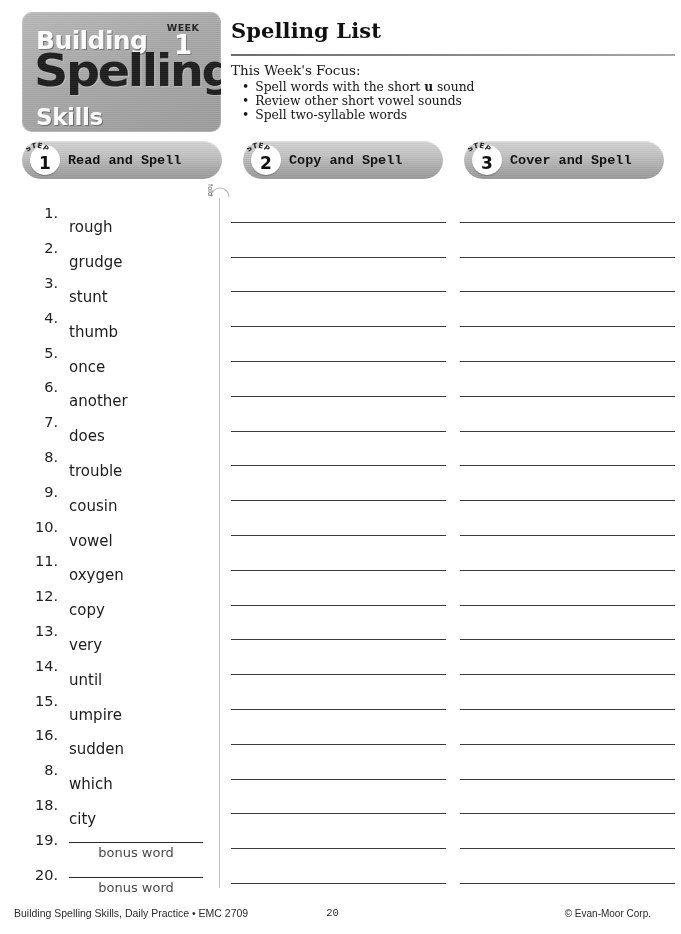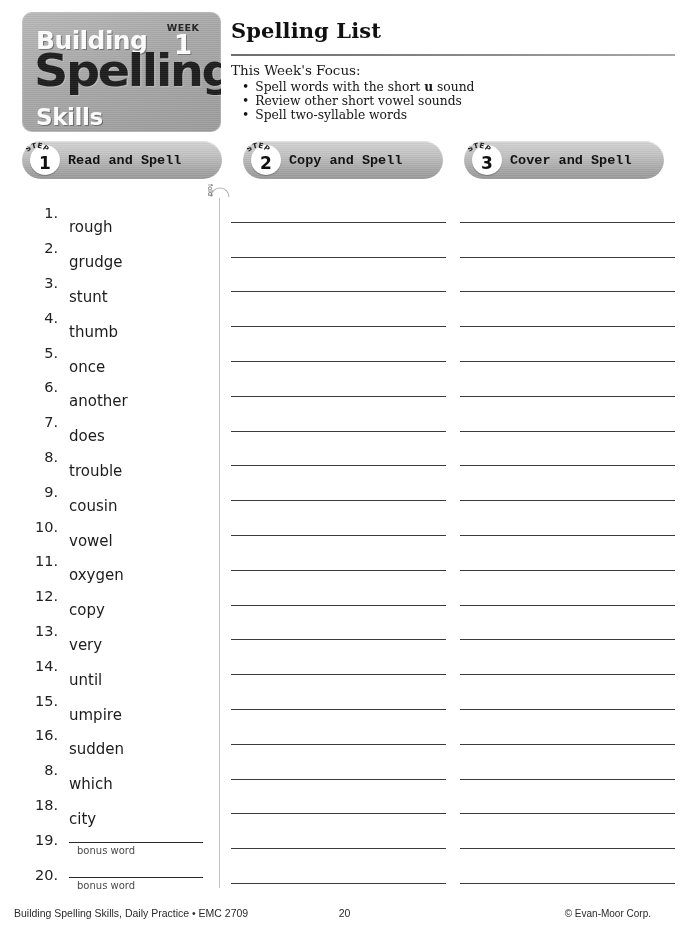--- a/index.html
+++ b/index.html
@@ -151,44 +151,44 @@
   }
   .w-word{
     margin-left:11px;
     font-family:"DejaVu Sans", sans-serif;font-size:15px;color:#1c1c1c;margin-top:28px;
   }
   .bonus-wrap{position:relative;margin-left:11px;width:134px;}
   .bonus-rule{
     width:134px;height:0;border-bottom:1.6px solid #2a2a2a;margin-top:6px;
   }
   .bonus-cap{
-    position:absolute;left:8px;top:9px;width:134px;text-align:left;
-    font-family:"DejaVu Sans", sans-serif;font-size:10px;color:#4a4a4a;
+    position:absolute;left:0;top:9px;width:134px;text-align:center;
+    font-family:"DejaVu Sans", sans-serif;font-size:13px;color:#4a4a4a;
   }
 
   
   .cols{position:absolute;left:231px;top:196px;width:444px;}
   .line-row{height:34.8px;display:flex;justify-content:space-between;}
   .wline{
     width:215px;height:0;align-self:flex-end;margin-bottom:8px;
     border-bottom:1.7px solid #3a3a3a;
   }
 
   
   .footer{
     position:absolute;left:14px;top:905px;width:637px;height:16px;
     display:flex;align-items:center;
   }
   .foot-l{
     font-family:"Liberation Sans", sans-serif;font-size:10.5px;color:#2a2a2a;
     flex:0 0 auto;
   }
   .foot-c{
-    font-family:Liberation Sans, sans-serif;font-size:10.5px;color:#2a2a2a;
-    position:absolute;left:0;width:637px;text-align:center;padding-left:12px;
+    font-family:Liberation Mono, monospace;font-size:10.5px;color:#2a2a2a;
+    position:absolute;left:0;width:637px;text-align:center;
   }
   .foot-r{
     font-family:"Liberation Sans", sans-serif;font-size:10px;color:#2a2a2a;
     margin-left:auto;position:relative;z-index:2;text-align:center;
   }
 </style>
 </head>
 <body>
 
 <div class="page">

